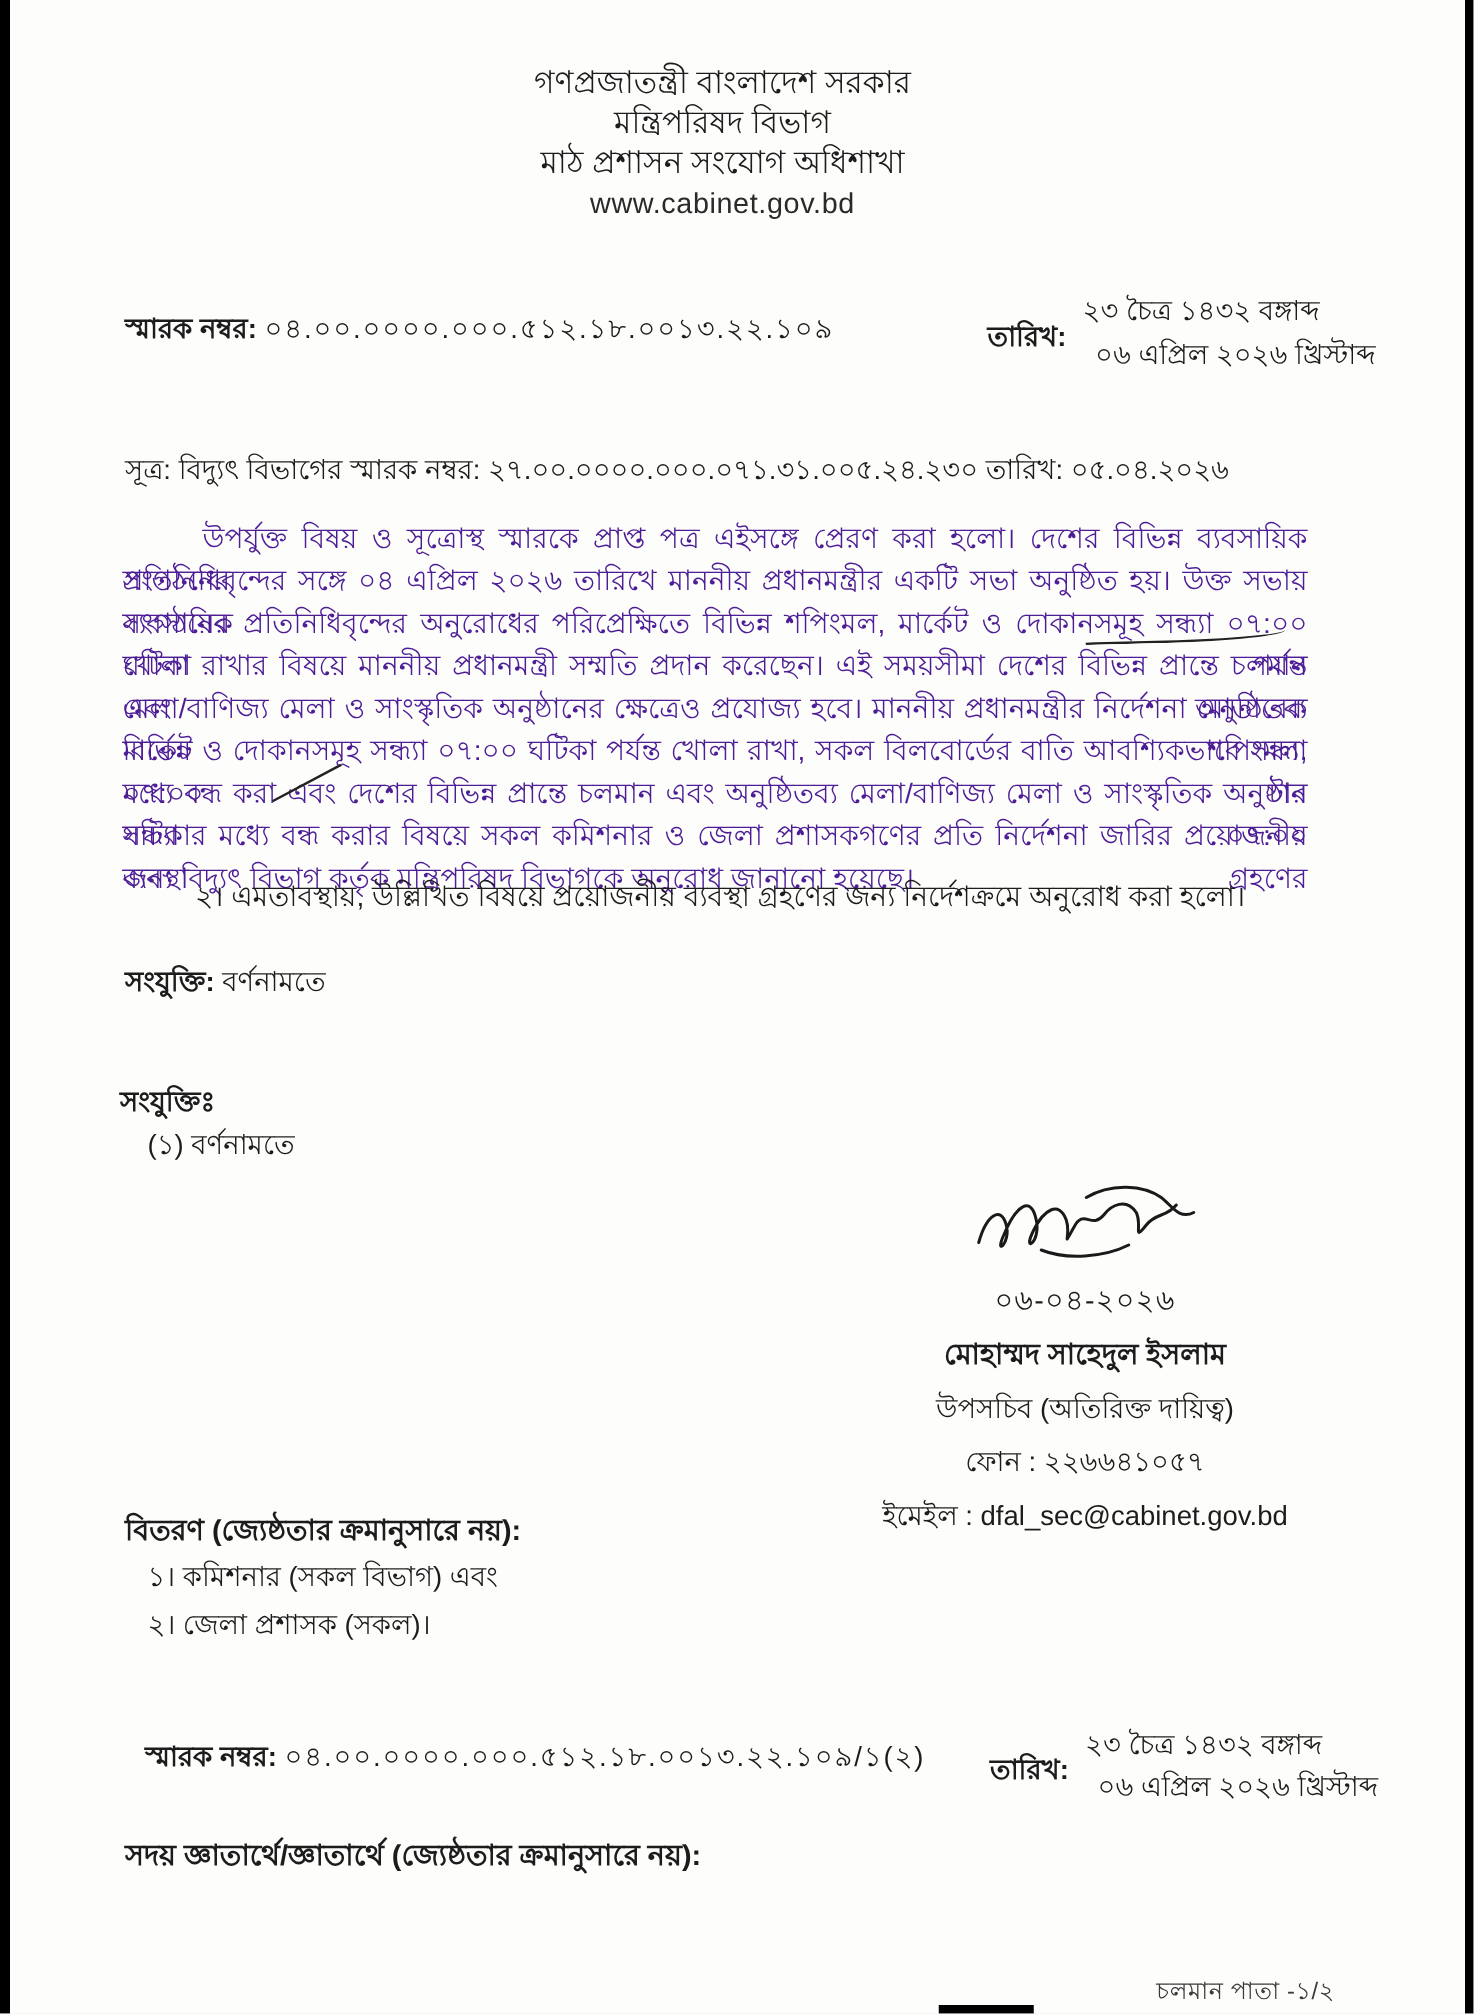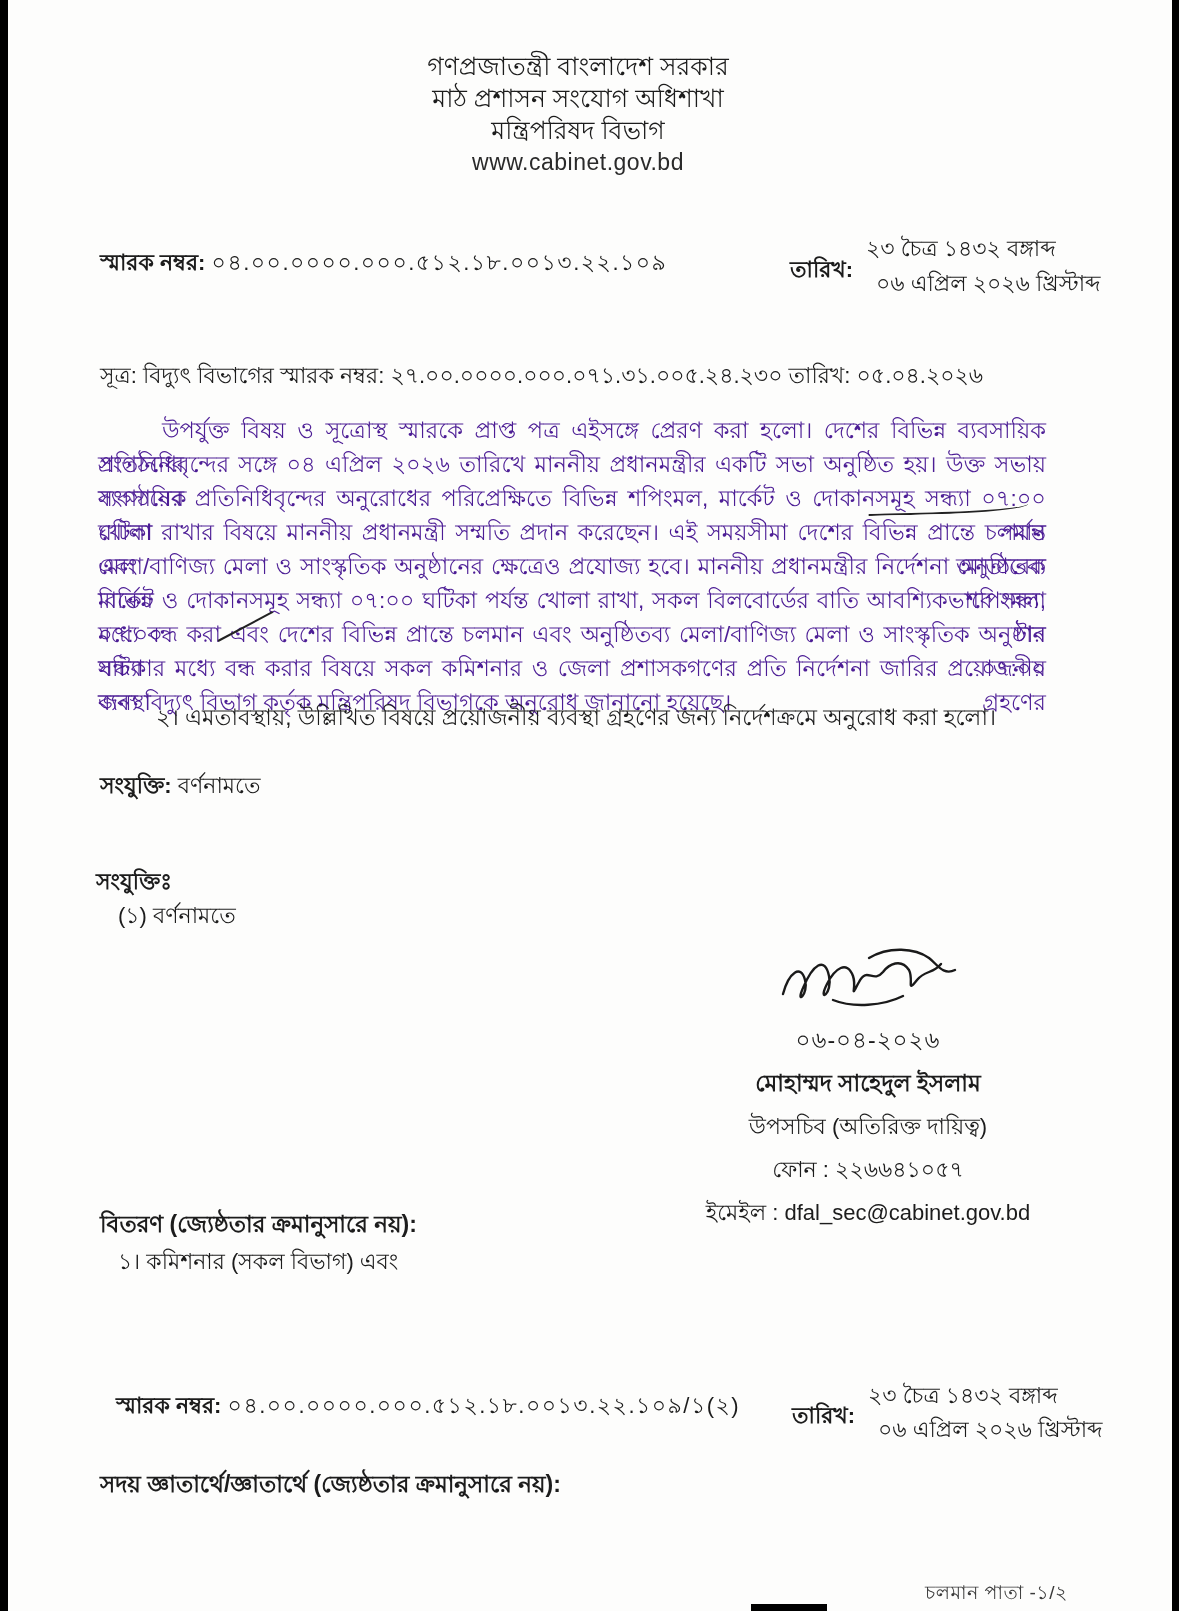--- a/index.html
+++ b/index.html
@@ -48,22 +48,22 @@
 <body>
 
 <div class="page">
 
   <div class="abs scan-strip" style="left:0;top:0;width:8px;height:1611px;"></div>
   <div class="abs scan-strip" style="left:1172px;top:0;width:7px;height:1611px;"></div>
   <div class="abs scan-strip" style="left:751px;top:1604px;width:76px;height:7px;"></div>
 
   <div class="abs header">
     <div>গণপ্রজাতন্ত্রী বাংলাদেশ সরকার</div>
+    <div>মন্ত্রিপরিষদ বিভাগ</div>
     <div>মাঠ প্রশাসন সংযোগ অধিশাখা</div>
-    <div>মন্ত্রিপরিষদ বিভাগ</div>
     <div class="site">www.cabinet.gov.bd</div>
   </div>
 
   <div class="abs memo-row" style="left:100px;top:245px;">
     <span class="label-b">স্মারক নম্বর:</span>
     <span class="memo-num">০৪.০০.০০০০.০০০.৫১২.১৮.০০১৩.২২.১০৯</span>
   </div>
 
   <div class="abs dateblock-label" style="left:790px;top:252px;">তারিখ:</div>
   <div class="abs dateline" style="left:866px;top:231px;">২৩ চৈত্র ১৪৩২ বঙ্গাব্দ</div>
@@ -104,20 +104,21 @@
     </svg>
     <div class="sig-date">০৬-০৪-২০২৬</div>
     <div class="sig-name" style="margin-top:4px;">মোহাম্মদ সাহেদুল ইসলাম</div>
     <div class="sig-line" style="margin-top:5px;">উপসচিব (অতিরিক্ত দায়িত্ব)</div>
     <div class="sig-line" style="margin-top:6px;">ফোন : ২২৬৬৪১০৫৭</div>
     <div class="sig-line" style="margin-top:6px;">ইমেইল : dfal_sec@cabinet.gov.bd</div>
   </div>
 
   <div class="abs dist-head" style="left:100px;top:1206px;">বিতরণ (জ্যেষ্ঠতার ক্রমানুসারে নয়):</div>
   <div class="abs dist-item" style="left:118px;top:1244px;">১। কমিশনার (সকল বিভাগ) এবং</div>
+  <div class="abs dist-item" style="left:118px;top:1282px;">২। জেলা প্রশাসক (সকল)।</div>
 
   <div class="abs memo-row" style="left:116px;top:1388px;">
     <span class="label-b">স্মারক নম্বর:</span>
     <span class="memo-num">০৪.০০.০০০০.০০০.৫১২.১৮.০০১৩.২২.১০৯/১(২)</span>
   </div>
 
   <div class="abs dateblock-label" style="left:792px;top:1398px;">তারিখ:</div>
   <div class="abs dateline" style="left:868px;top:1378px;">২৩ চৈত্র ১৪৩২ বঙ্গাব্দ</div>
   <div class="abs dateline" style="left:878px;top:1412px;">০৬ এপ্রিল ২০২৬ খ্রিস্টাব্দ</div>
 

